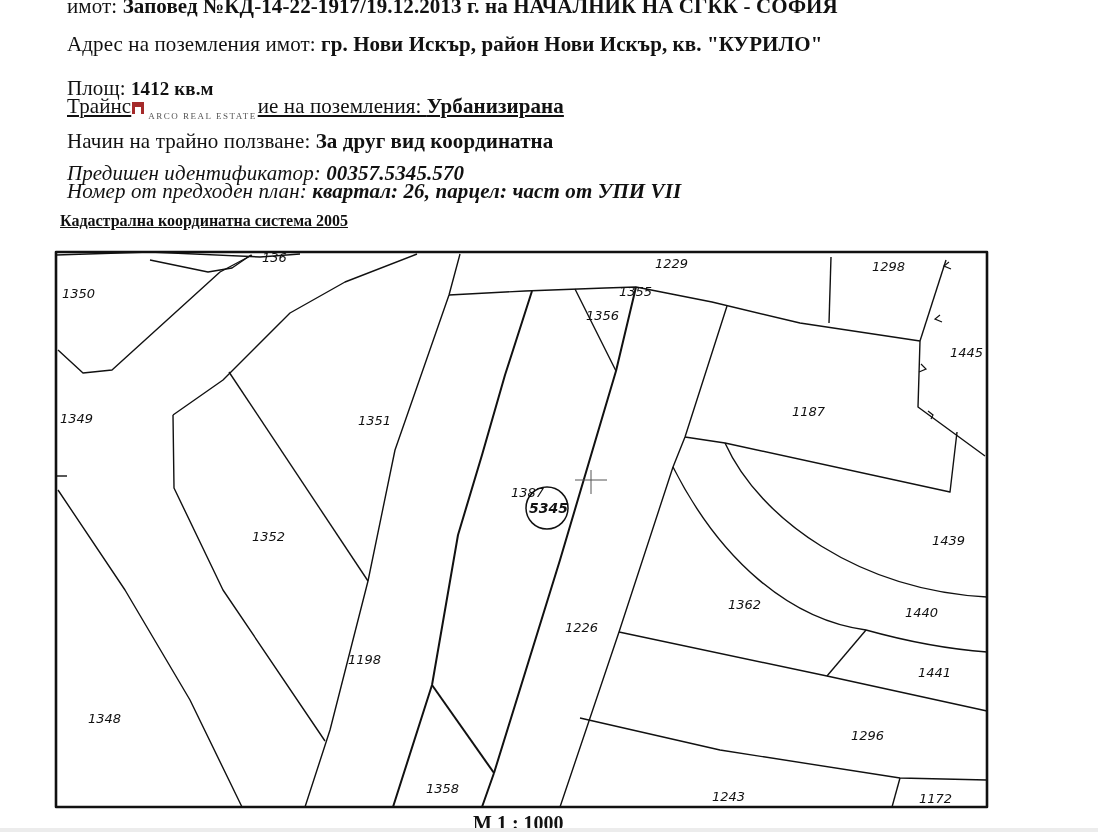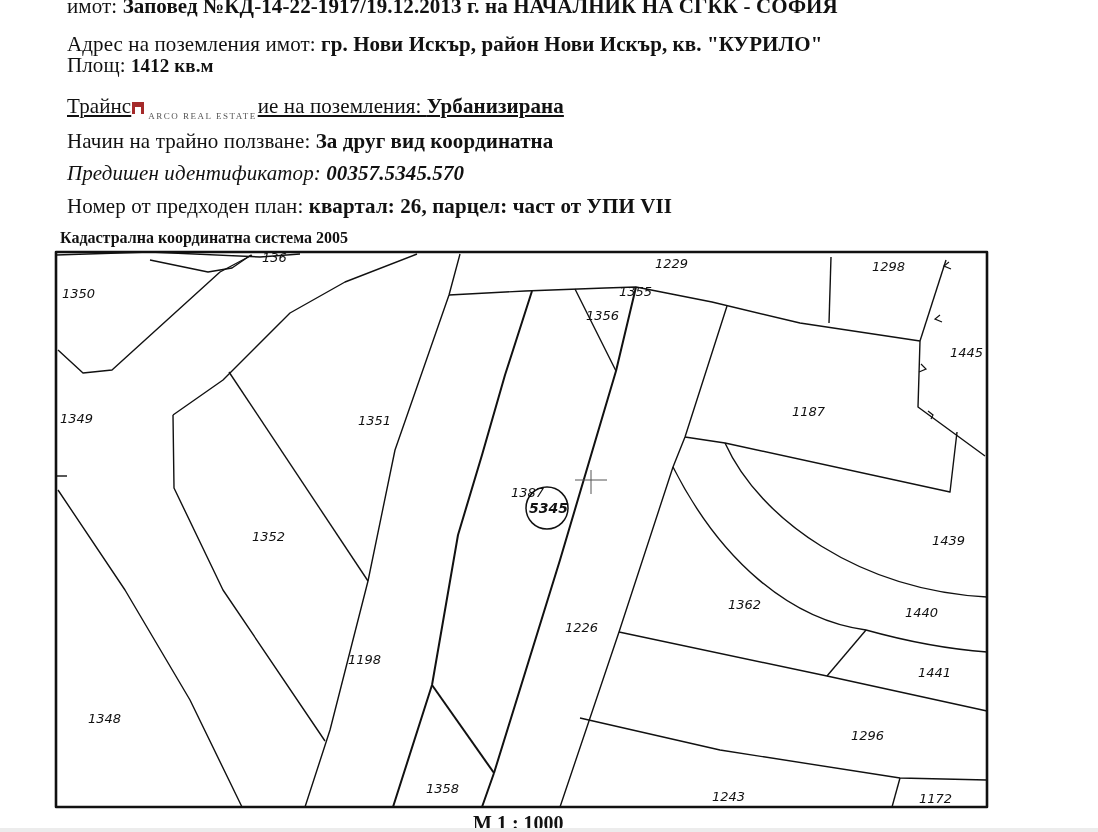--- a/index.html
+++ b/index.html
@@ -2,30 +2,30 @@
 <html><head>
 <meta charset="utf-8">
 <style>
   html, body { margin:0; padding:0; }
   body { width:1098px; height:832px; background:#ffffff; position:relative; overflow:hidden; font-family:"Liberation Serif", serif; color:#111; }
   .line { position:absolute; left:67px; font-size:21px; white-space:nowrap; letter-spacing:0.1px; }
   .line .lbl { font-weight:normal; }
   .line .val { font-weight:bold; }
   #l0 { top:-6px; }
   #l1 { top:32px; }
-  #l2 { top:53px;text-align:center; }
+  #l2 { top:76px;text-align:center; }
   #l3 { top:94px;text-decoration:underline; }
   #l4 { top:129px; }
   #l5 { top:161px;font-style:italic; }
-  #l6 { top:194px; }
+  #l6 { top:179px;font-style:italic; }
   .wm { display:inline-flex; align-items:center; gap:4px; vertical-align:middle; margin:0 1px; }
   .wm-logo { display:inline-block; width:12px; height:12px; background:#a52a2a; position:relative; }
   .wm-logo::after { content:""; position:absolute; left:3px; right:3px; bottom:0; height:7px; background:#fff; }
   .wm-text { font-size:9px; letter-spacing:1.5px; color:#555; font-family:"Liberation Serif", serif;margin-top:16px; }
-  #coord { position:absolute; left:60px; top:229px; font-size:16px; font-weight:bold; }
+  #coord { position:absolute; left:60px; top:212px; font-size:16px; font-weight:bold;text-decoration:underline; }
   #map { position:absolute; left:0; top:0; }
   #scale { position:absolute; left:473px; top:812px; font-size:20px; font-weight:bold; }
   .bottombar { position:absolute; left:0; top:828px; width:1098px; height:4px; background:#ececec; }
   .parcel { font-family:"DejaVu Sans", sans-serif; font-style:italic; font-size:13px; fill:#111; }
   .bold5345 { font-family:"DejaVu Sans", sans-serif; font-style:italic; font-weight:bold; font-size:14px; fill:#111; }
 </style>
 </head>
 <body>
 
 <div id="l0" class="line">

